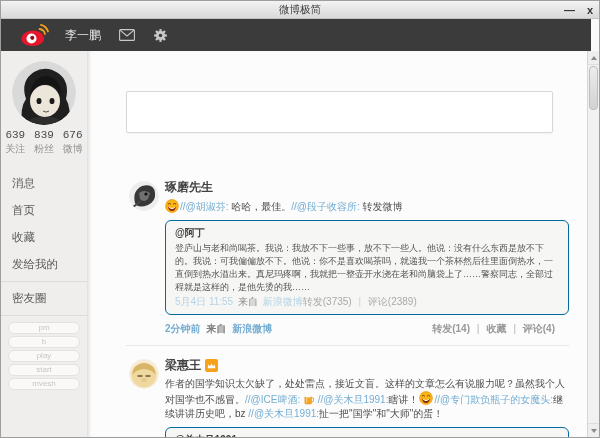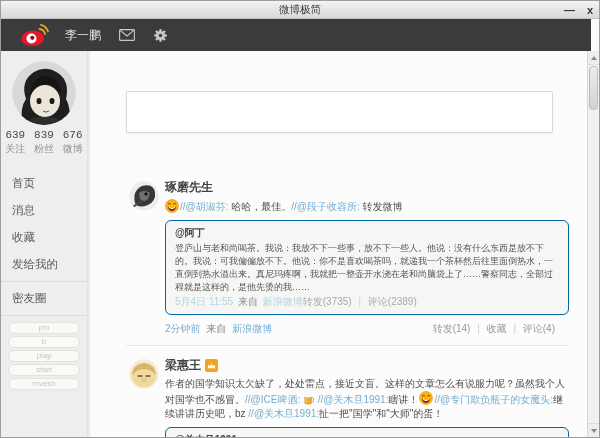--- a/index.html
+++ b/index.html
@@ -61,21 +61,21 @@
   .quote { margin-top:6px; background:#f6f6f4; border:1px solid #0369a1; border-radius:6px; padding:5px 9px 5px 9px; }
   .q-author { font-size:10px; font-weight:bold; color:#3f3f3f; }
   .q-text { margin-top:2px; font-size:9px; line-height:13px; color:#555; }
   .q-footer { display:flex; margin-top:1px; font-size:10px; }
   .q-meta .time { color:#b5d3e4; }
   .q-meta .via-prefix { color:#8b8b8b; margin:0 2px; }
   .q-meta .via { color:#b5d3e4; }
   .q-actions { color:#a9a9a9; padding-right:8px; }
   .q-actions .sep { color:#cfcfcf; margin:0 4px; }
 
-  .p-footer { display:flex; justify-content:space-between; margin-top:7px; font-size:10px; padding-right:14px; }
+  .p-footer { display:flex; justify-content:space-between; margin-top:7px; font-size:10px; padding-right:14px;font-weight:bold; }
   .p-meta .time { color:#74add2; }
   .p-meta .via-prefix { color:#818181; margin:0 3px; }
   .p-meta .via { color:#74add2; }
   .p-actions { color:#999; }
   .p-actions .sep { color:#ccc; margin:0 4px; }
   .p-actions a { color:#999; text-decoration:none; }
 
   .feed-divider { border-top:1px solid #e9e8e6; margin:9px 18px 0 38px; }
 
   .badge-vip { display:inline-flex; width:13px; height:13px; border-radius:2px; background:#f7a21b;
@@ -170,22 +170,22 @@
       <div class="stat">
         <div class="v">839</div>
         <div class="l">粉丝</div>
       </div>
       <div class="stat">
         <div class="v">676</div>
         <div class="l">微博</div>
       </div>
     </div>
     <div class="menu">
+      <div class="menu-item">消息</div>
       <div class="menu-item">首页</div>
-      <div class="menu-item">消息</div>
       <div class="menu-item">收藏</div>
       <div class="menu-item">发给我的</div>
       <div class="side-divider"></div>
       <div class="menu-item">密友圈</div>
       <div class="side-divider"></div>
     </div>
     <div class="pills">
       <div class="pill">pm</div>
       <div class="pill">b</div>
       <div class="pill">play</div>

